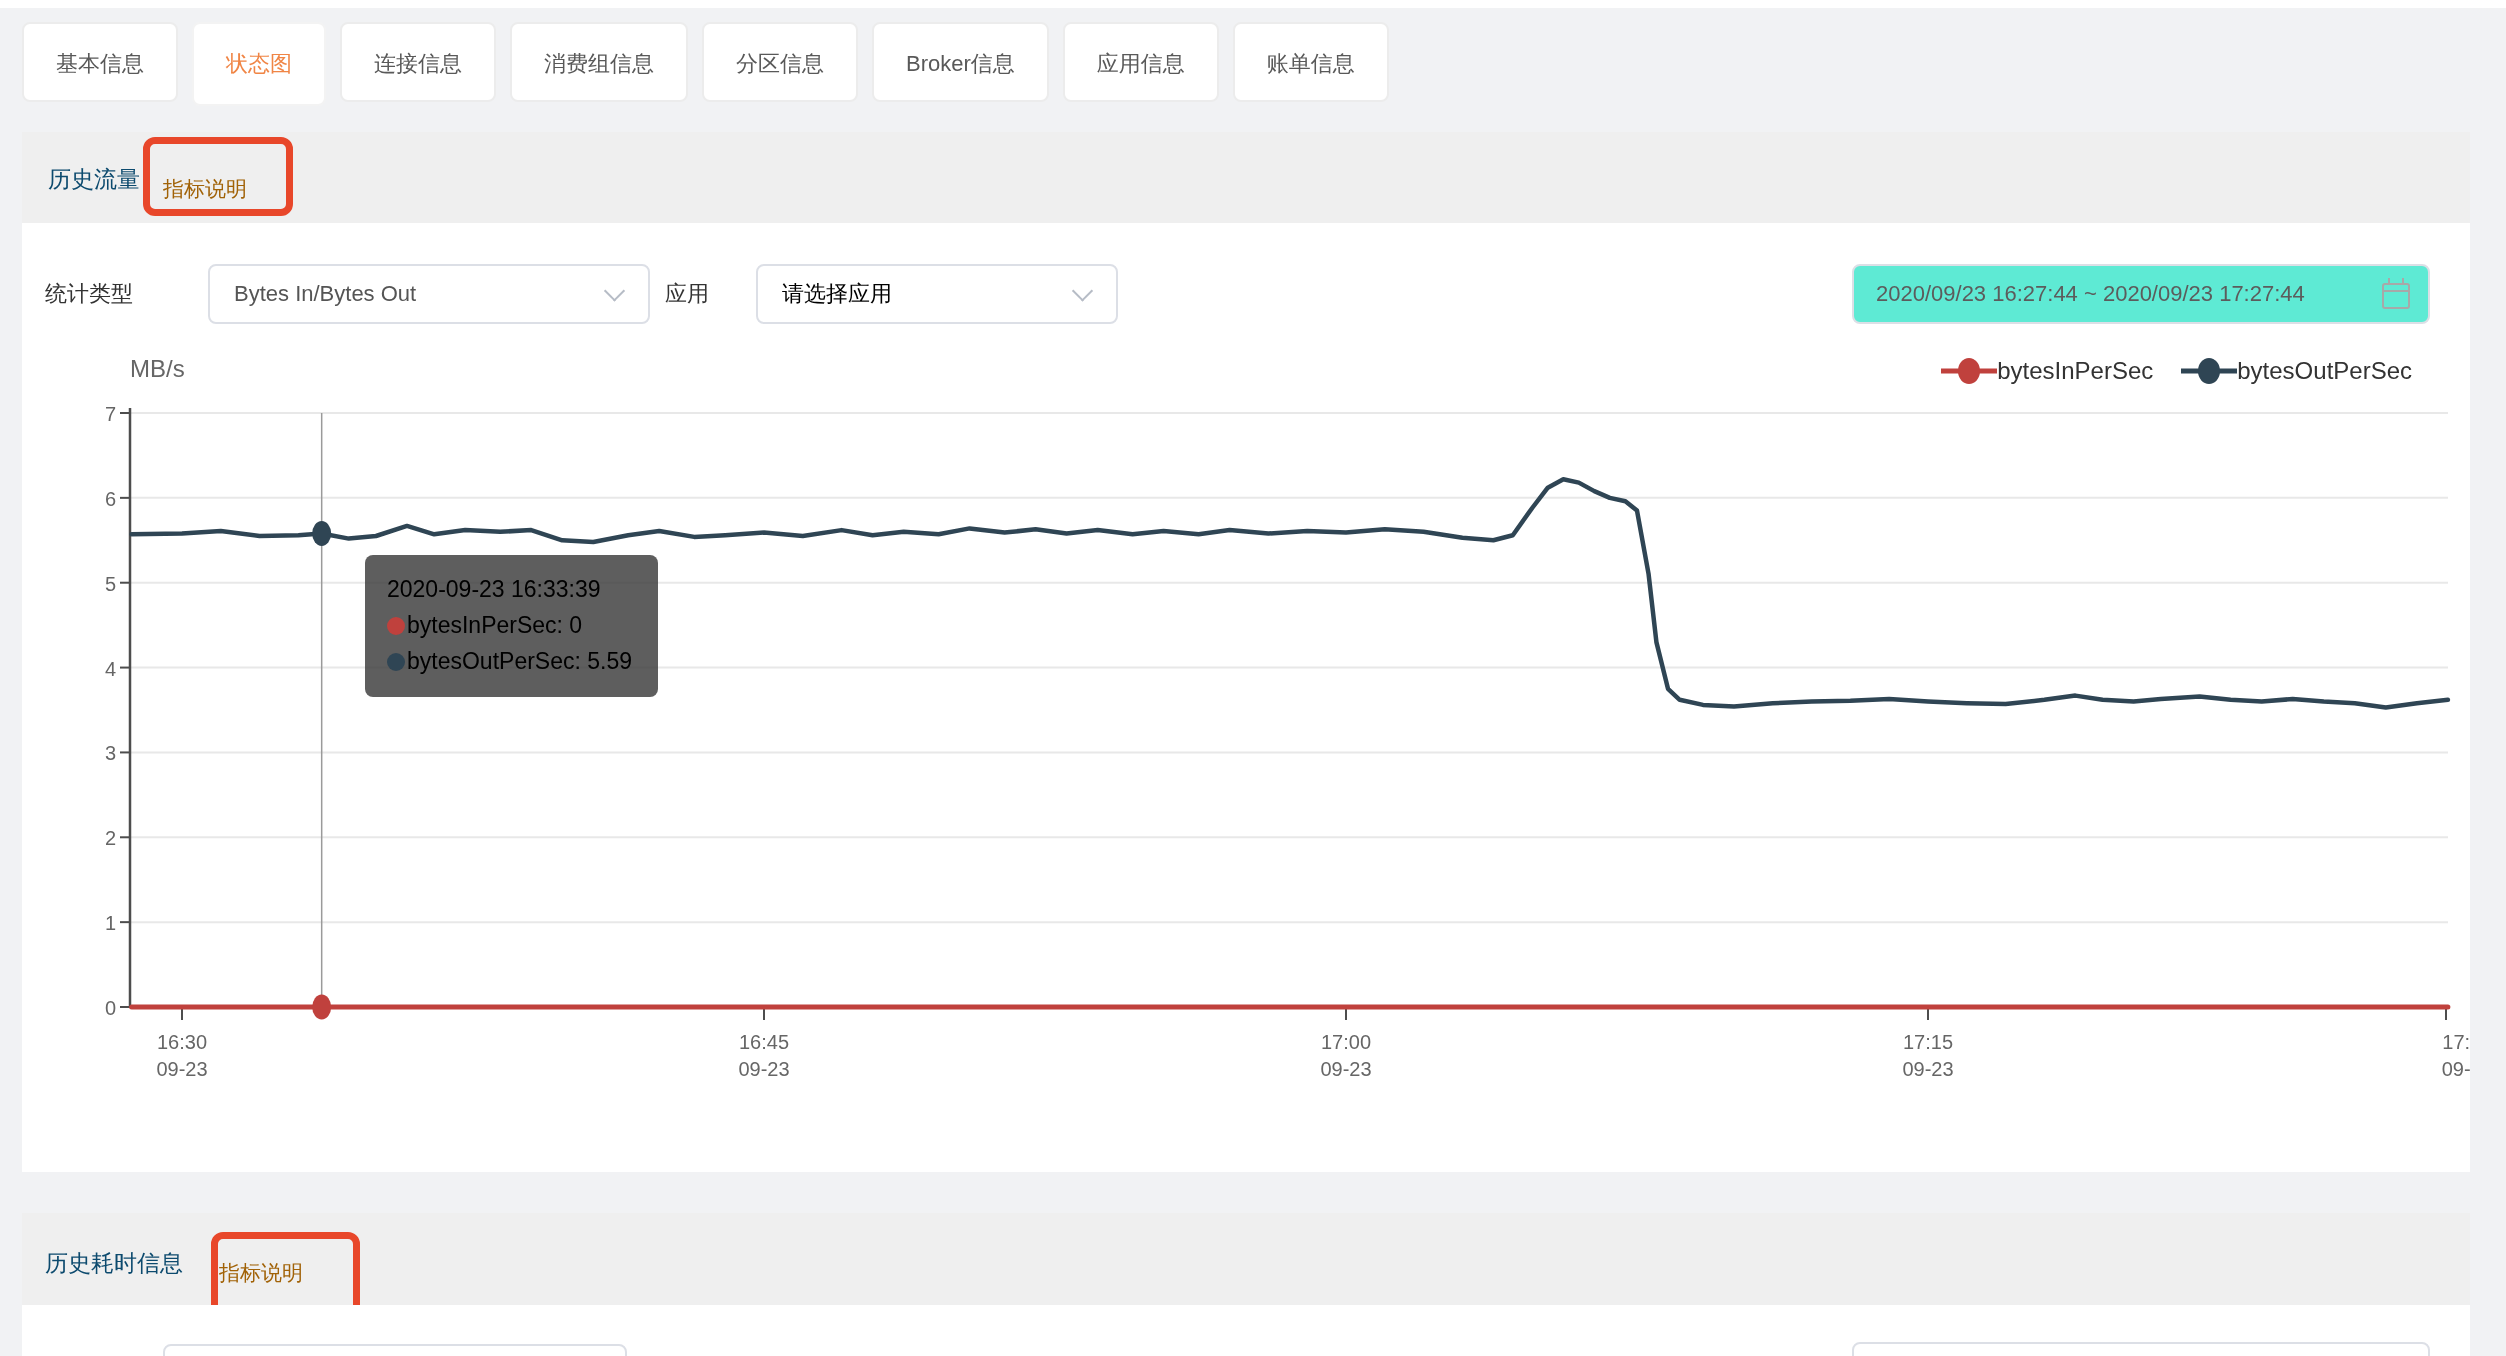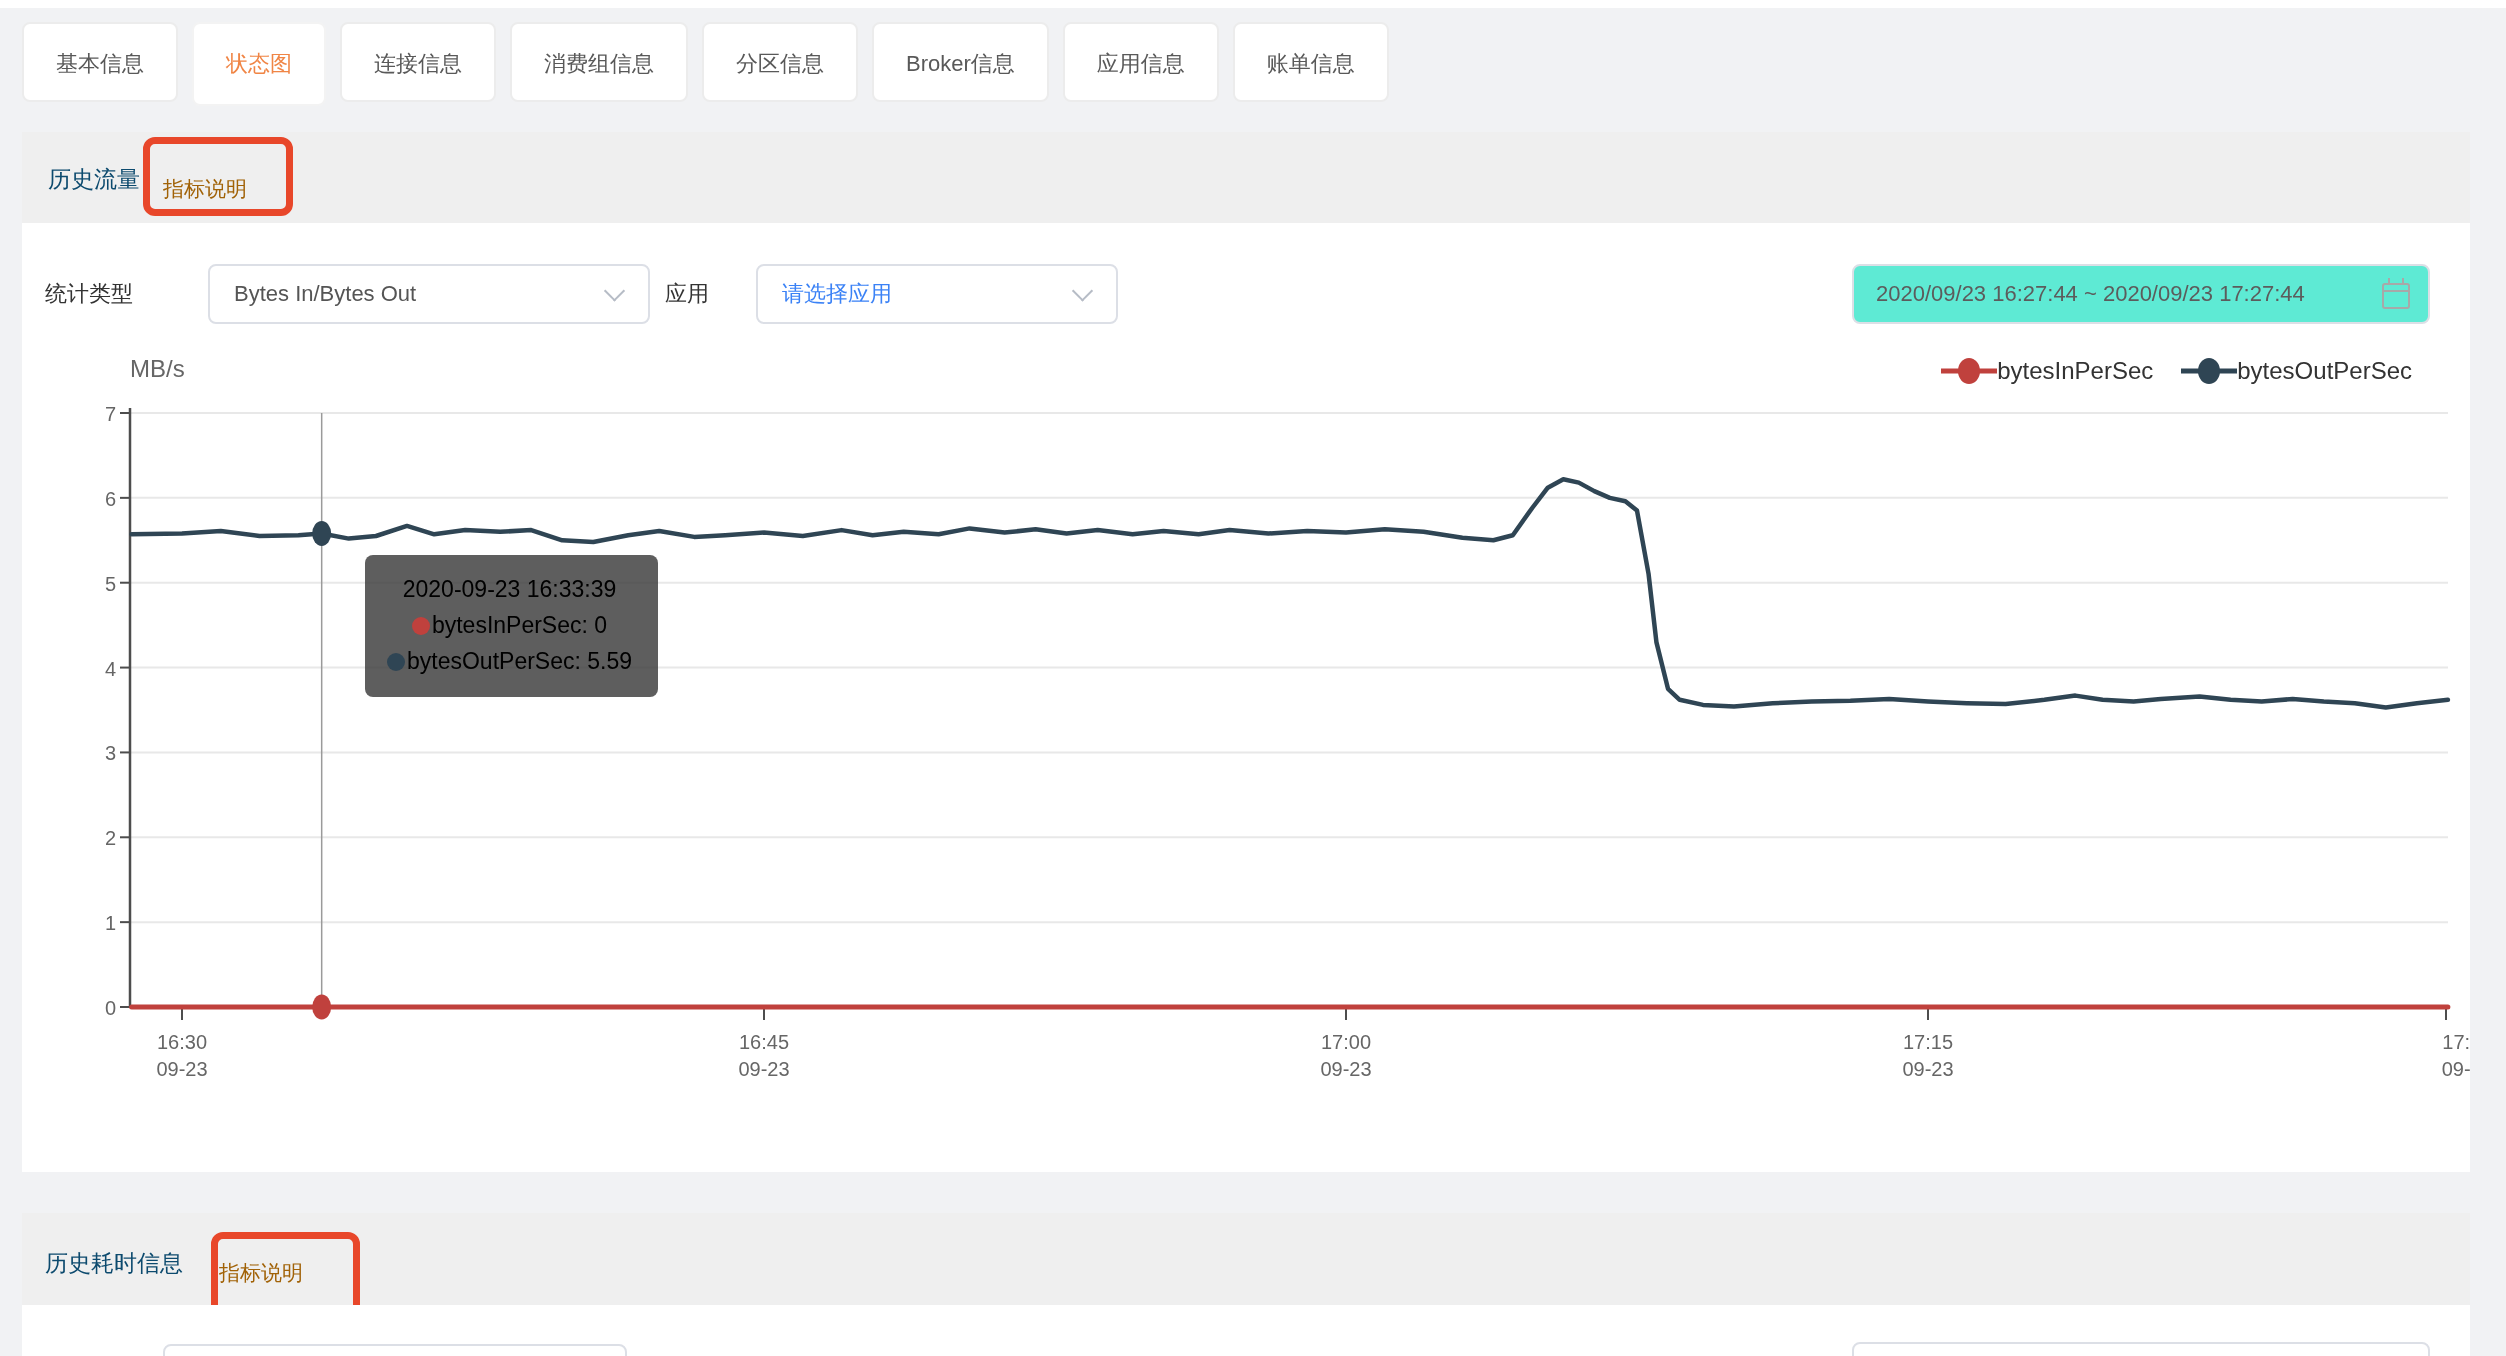--- a/index.html
+++ b/index.html
@@ -1,17 +1,17 @@
 <!DOCTYPE html>
 <html><head>
 <meta charset="utf-8">
 <style>
   html,body{margin:0;padding:0;}
   body{font-family:"Liberation Sans","DejaVu Sans",sans-serif;}
-  .page{position:relative;width:2506px;height:1356px;background:#f1f2f4;overflow:hidden;text-align:center;}
+  .page{position:relative;width:2506px;height:1356px;background:#f1f2f4;overflow:hidden;}
   .top-strip{position:absolute;left:0;top:0;width:2506px;height:8px;background:#ffffff;}
 
   
   .tabbar{position:absolute;left:22px;top:22px;display:flex;gap:14px;}
   .tab{height:80px;line-height:80px;padding:0 32px;background:#ffffff;border:2px solid #ececec;
        border-radius:8px;font-size:22px;color:#595959;box-sizing:border-box;white-space:nowrap;cursor:pointer;}
   .tab.active{color:#f08545;border-color:#f3f3f3;height:84px;}
 
   
   .band{position:absolute;left:22px;width:2448px;background:#efefef;}
@@ -23,21 +23,21 @@
 
   
   .panel{position:absolute;left:22px;width:2448px;background:#ffffff;}
   .panel1{top:223px;height:949px;}
   .panel2{top:1305px;height:51px;}
 
   
   .ctl-label{position:absolute;font-size:22px;color:#333;line-height:60px;height:60px;}
   .select{position:absolute;height:60px;background:#fff;border:2px solid #dcdfe6;border-radius:8px;
           box-sizing:border-box;display:flex;align-items:center;padding:0 24px;font-size:22px;color:#555;cursor:pointer;margin-left:28px;}
-  .select .placeholder{color:#3b82f6;}
+  .select .placeholder{color:#000000;}
   .select .chev{position:absolute;right:26px;top:50%;width:13px;height:13px;border-right:2px solid #b6bcc6;
           border-bottom:2px solid #b6bcc6;transform:translateY(-70%) rotate(45deg);}
   .datebox{position:absolute;height:60px;background:#5eead4;border:2px solid #dcdfe6;border-radius:8px;
           box-sizing:border-box;display:flex;align-items:center;padding:0 52px 0 22px;font-size:22px;color:#5c5c5c;
           white-space:nowrap;overflow:hidden;cursor:pointer;}
   .cal-icon{position:absolute;right:18px;top:17px;width:24px;height:22px;border:2px solid #a8a8a8;border-radius:3px;}
   .cal-icon::before,.cal-icon::after{content:"";position:absolute;top:-7px;width:2px;height:7px;background:#a8a8a8;}
   .cal-icon::before{left:4px;} .cal-icon::after{right:4px;}
   .cal-icon i{position:absolute;left:0;right:0;top:5px;height:2px;background:#a8a8a8;}
 

